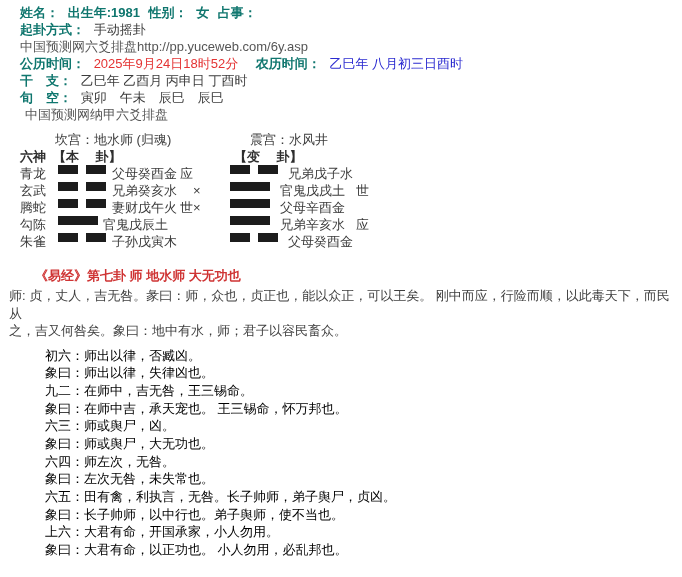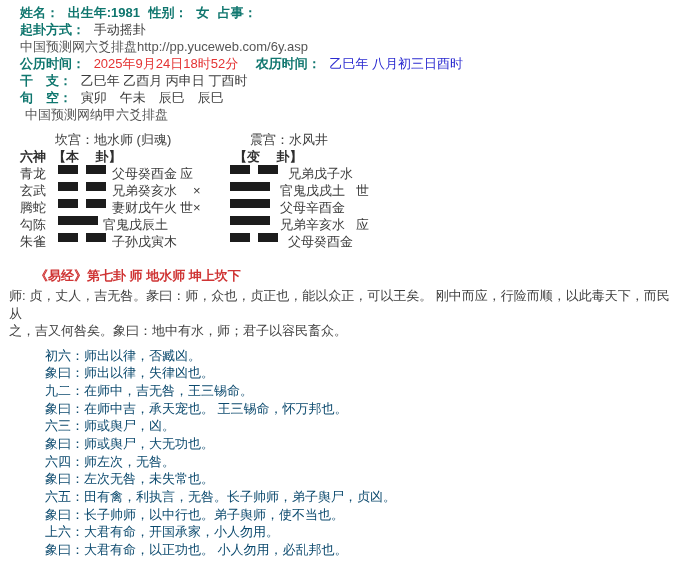--- a/index.html
+++ b/index.html
@@ -44,21 +44,21 @@
   .sym.bian{left:230px;}
   .sym.broken::before,.sym.broken::after{content:"";position:absolute;top:0;height:9px;width:20px;background:#1c1c1c;}
   .sym.broken::before{left:0;}
   .sym.broken::after{right:0;}
   .sym.solid::before{content:"";position:absolute;top:0;left:0;height:9px;width:40px;background:#1c1c1c;}
 
   
   .yijing-title{margin-top:18px;margin-left:35px;height:16px;line-height:16px;font-weight:bold;color:#cf3434;}
   .summary{margin-top:3px;margin-left:9px;margin-right:4px;line-height:17.5px;color:#3f3f3f;}
   .yao-block{margin-top:7px;}
-  .yao-line{margin-left:45px;height:17.7px;line-height:17.7px;color:#0c4a6e;white-space:nowrap;}
+  .yao-line{margin-left:45px;height:17.7px;line-height:17.7px;color:#000000;white-space:nowrap;}
 </style>
 </head>
 <body>
 
 <div class="page">
 
   <div class="line pad page-top">
     <span class="b sp">姓名：</span>
     <span class="b sp">出生年:1981</span>
     <span class="b sp">性别：</span>
@@ -152,21 +152,21 @@
     <span class="c-liushen">朱雀</span>
     <span class="sym ben broken"></span>
     <span class="c-btext">子孙戊寅木</span>
     <span class="c-bmark"></span>
     <span class="sym bian broken"></span>
     <span class="c-vtext">父母癸酉金</span>
     <span class="c-vmark"></span>
   </div>
 </div>
 
-  <div class="yijing-title">《易经》第七卦 师 地水师 坤上坎下</div>
+  <div class="yijing-title">《易经》第七卦 师 地水师 大无功也</div>
   <div class="summary">
     <div>师: 贞，丈人，吉无咎。彖曰：师，众也，贞正也，能以众正，可以王矣。 刚中而应，行险而顺，以此毒天下，而民从</div>
     <div>之，吉又何咎矣。象曰：地中有水，师；君子以容民畜众。</div>
   </div>
 
   <div id="yao-lines" class="yao-block">
   <div class="yao-line">初六：师出以律，否臧凶。</div>
 
   <div class="yao-line">象曰：师出以律，失律凶也。</div>
 

